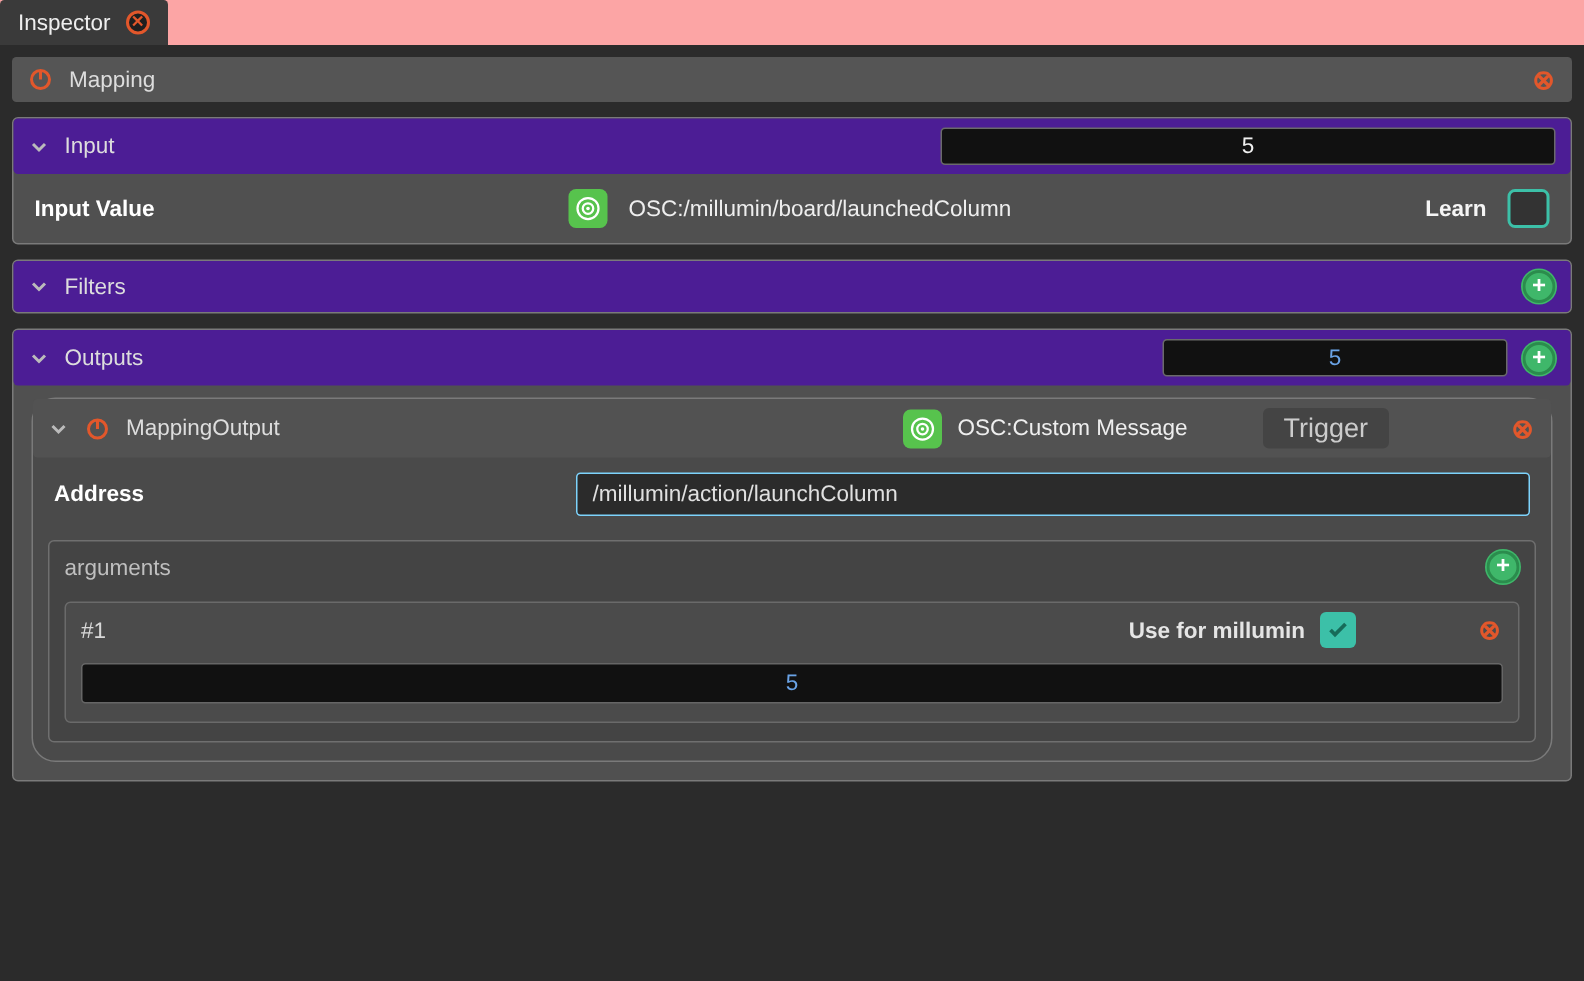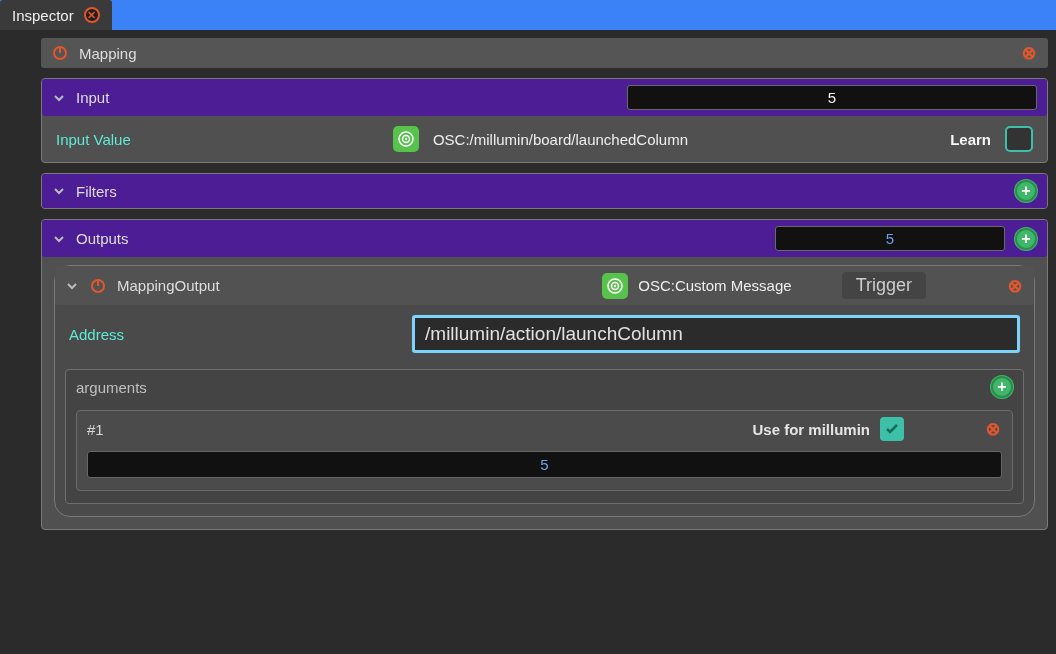--- a/index.html
+++ b/index.html
@@ -6,21 +6,21 @@
 body {
   background: #2b2b2b;
   font-family: -apple-system, "Helvetica Neue", Arial, sans-serif;
   font-size: 15px;
   color: #ddd;
   width: 1056px;
   height: 654px;
   overflow: hidden;
 }
 .tab-bar {
-  background: #3b82f6;
+  background: #fca5a5;
   display: flex;
   height: 30px;
 }
 .tab {
   background: #3a3a3a;
   color: #eee;
   padding: 5px 12px;
   display: flex;
   align-items: center;
   gap: 10px;
@@ -32,21 +32,21 @@
   width: 16px; height: 16px;
   display: inline-flex; align-items: center; justify-content: center;
   border-radius: 50%;
   background: #1f1f1f;
   border: 2px solid #e2572b;
   color: #e2572b;
   font-size: 11px;
   font-weight: bold;
   line-height: 1;
 }
-.content { padding: 0 8px 8px 8px; margin-left: 33px; }
+.content { padding: 0 8px 8px 8px; }
 
 .section {
   background: #505050;
   border: 1px solid #7a7a7a;
   border-radius: 4px;
   margin-top: 10px;
 }
 .section-header {
   background: #4c1d95;
   display: flex;
@@ -109,21 +109,21 @@
   min-width: 410px;
 }
 .value-box.blue { color: #6aa3e6; }
 
 .inner-row {
   display: flex;
   align-items: center;
   padding: 10px 14px;
   gap: 14px;
 }
-.label-bold { font-weight: 400; color: #5eead4; }
+.label-bold { font-weight: 700; color: #ffffff; }
 .osc-icon {
   width: 26px; height: 26px;
   border-radius: 5px;
   background: #57c34d;
   display:inline-flex; align-items:center; justify-content:center;
 }
 .osc-icon svg { display:block; }
 .osc-text { color: #eee; font-weight: 500; }
 .learn-text { color: #f5f5f5; font-weight: 600; }
 .learn-box {
@@ -145,25 +145,25 @@
   background: #444;
   border-radius: 4px;
   padding: 3px 14px;
   color: #ccc;
   font-size: 18px;
 }
 
 .address-input {
   flex: 1;
   background: #2b2b2b;
-  border: 3px solid #7dd3fc;
+  border: 1px solid #7dd3fc;
   border-radius: 3px;
   color: #e0e0e0;
   padding: 5px 10px;
-  font-size: 19px;
+  font-size: 15px;
 }
 
 .args-box {
   margin: 6px 10px 12px 10px;
   background: #444;
   border: 1px solid #6f6f6f;
   border-radius: 4px;
 }
 .args-header {
   display: flex;

